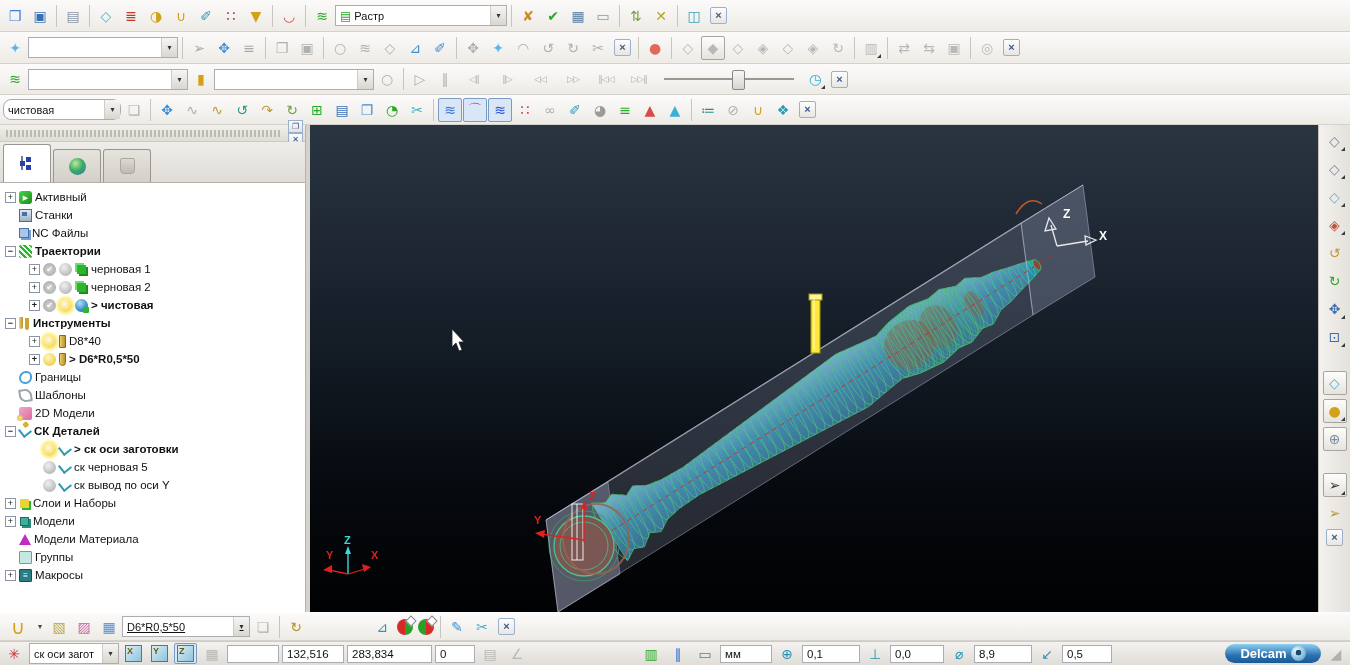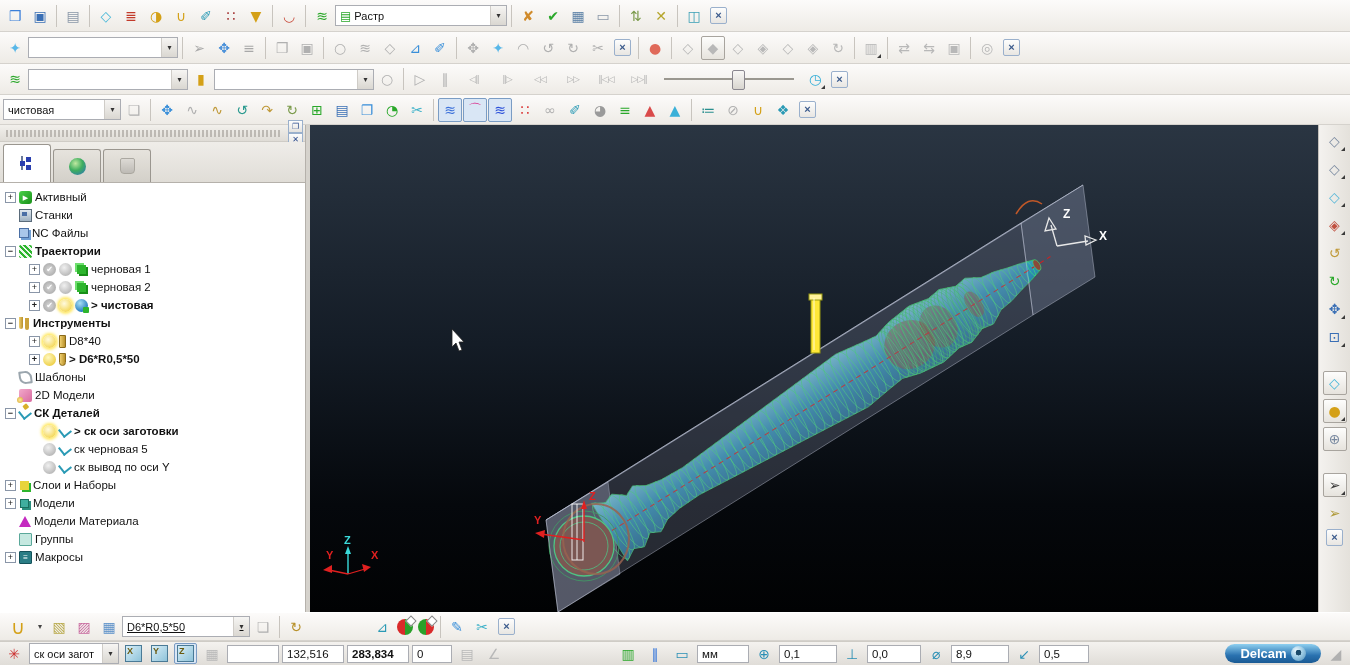--- a/index.html
+++ b/index.html
@@ -347,21 +347,21 @@
     <div class="tslider">
       <div class="track"></div>
       <div class="thumb"></div>
     </div>
     <button class="tbtn crn">
       <span style="color: rgb(58, 176, 216);">◷</span>
     </button>
     <button class="txbtn">×</button>
   </div>
 <div id="row4" class="trowbar">
-    <div class="tcombo" style="width: 118px;">
+    <div class="tcombo" style="width: 118px; border-radius: 8px;">
       <span class="cval">чистовая</span>
       <span class="carw">▾</span>
     </div>
     <button class="tbtn">
       <span style="color: rgb(176, 176, 176);">❏</span>
     </button>
     <div class="tsep"></div>
     <button class="tbtn">
       <span style="color: rgb(58, 143, 217);">✥</span>
     </button>
@@ -512,20 +512,25 @@
         <span class="exp">+</span>
         <span class="ti ti-bulb-ray"></span>
         <span class="ti ti-tool-mill"></span>
         <span>D8*40</span>
       </div>
       <div class="titem bold" style="padding-left: 26px;">
         <span class="exp">+</span>
         <span class="ti ti-bulb-on"></span>
         <span class="ti ti-tool-ball"></span>
         <span>&gt; D6*R0,5*50</span>
+      </div>
+      <div class="titem" style="padding-left: 2px;">
+        <span class="noexp"></span>
+        <span class="ti ti-boundary"></span>
+        <span>Границы</span>
       </div>
       <div class="titem" style="padding-left: 2px;">
         <span class="noexp"></span>
         <span class="ti ti-pattern"></span>
         <span>Шаблоны</span>
       </div>
       <div class="titem" style="padding-left: 2px;">
         <span class="noexp"></span>
         <span class="ti ti-2d"></span>
         <span>2D Модели</span>
@@ -850,21 +855,21 @@
     </button>
     <button class="tbtn">
       <span style="color: rgb(184, 184, 184);">▦</span>
     </button>
     <div class="sfield" style="width: 52px;">
       <span></span>
     </div>
     <div class="sfield" style="width: 62px;">
       <span>132,516</span>
     </div>
-    <div class="sfield" style="width: 62px; font-weight: bold;">
+    <div class="sfield" style="width: 85px;">
       <span>283,834</span>
     </div>
     <div class="sfield" style="width: 40px;">
       <span>0</span>
     </div>
     <button class="tbtn">
       <span style="color: rgb(184, 184, 184);">▤</span>
     </button>
     <button class="tbtn">
       <span style="color: rgb(184, 184, 184);">∠</span>

